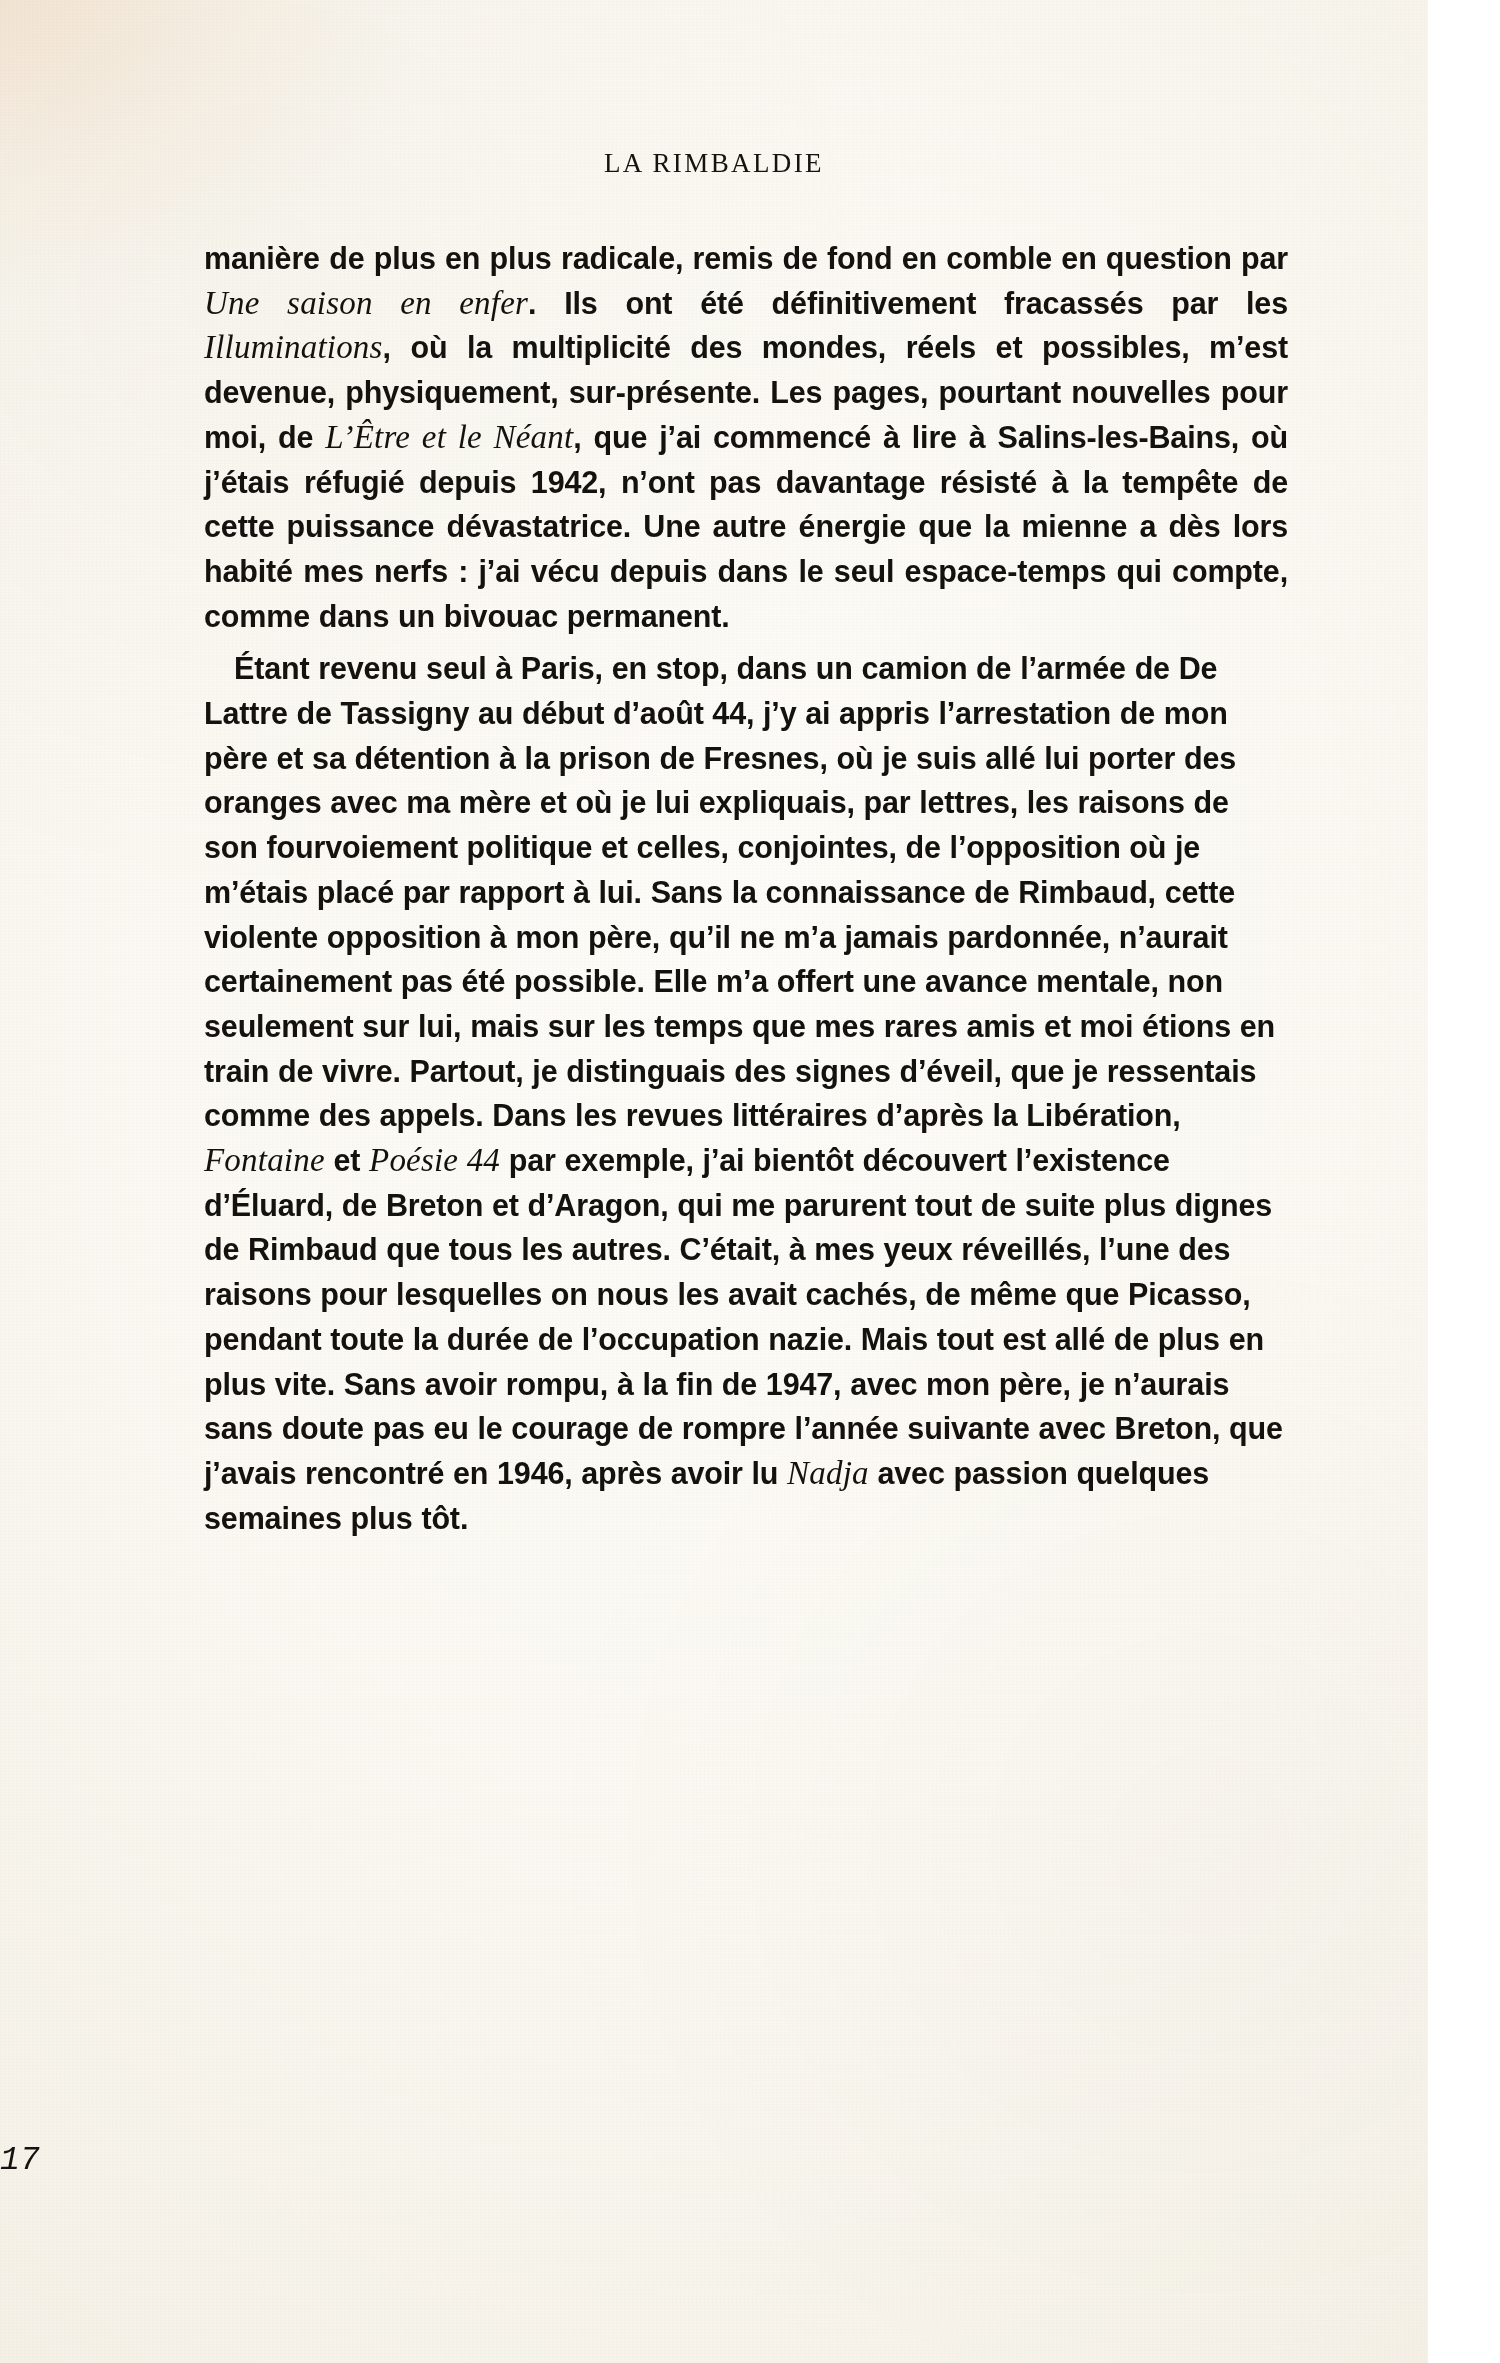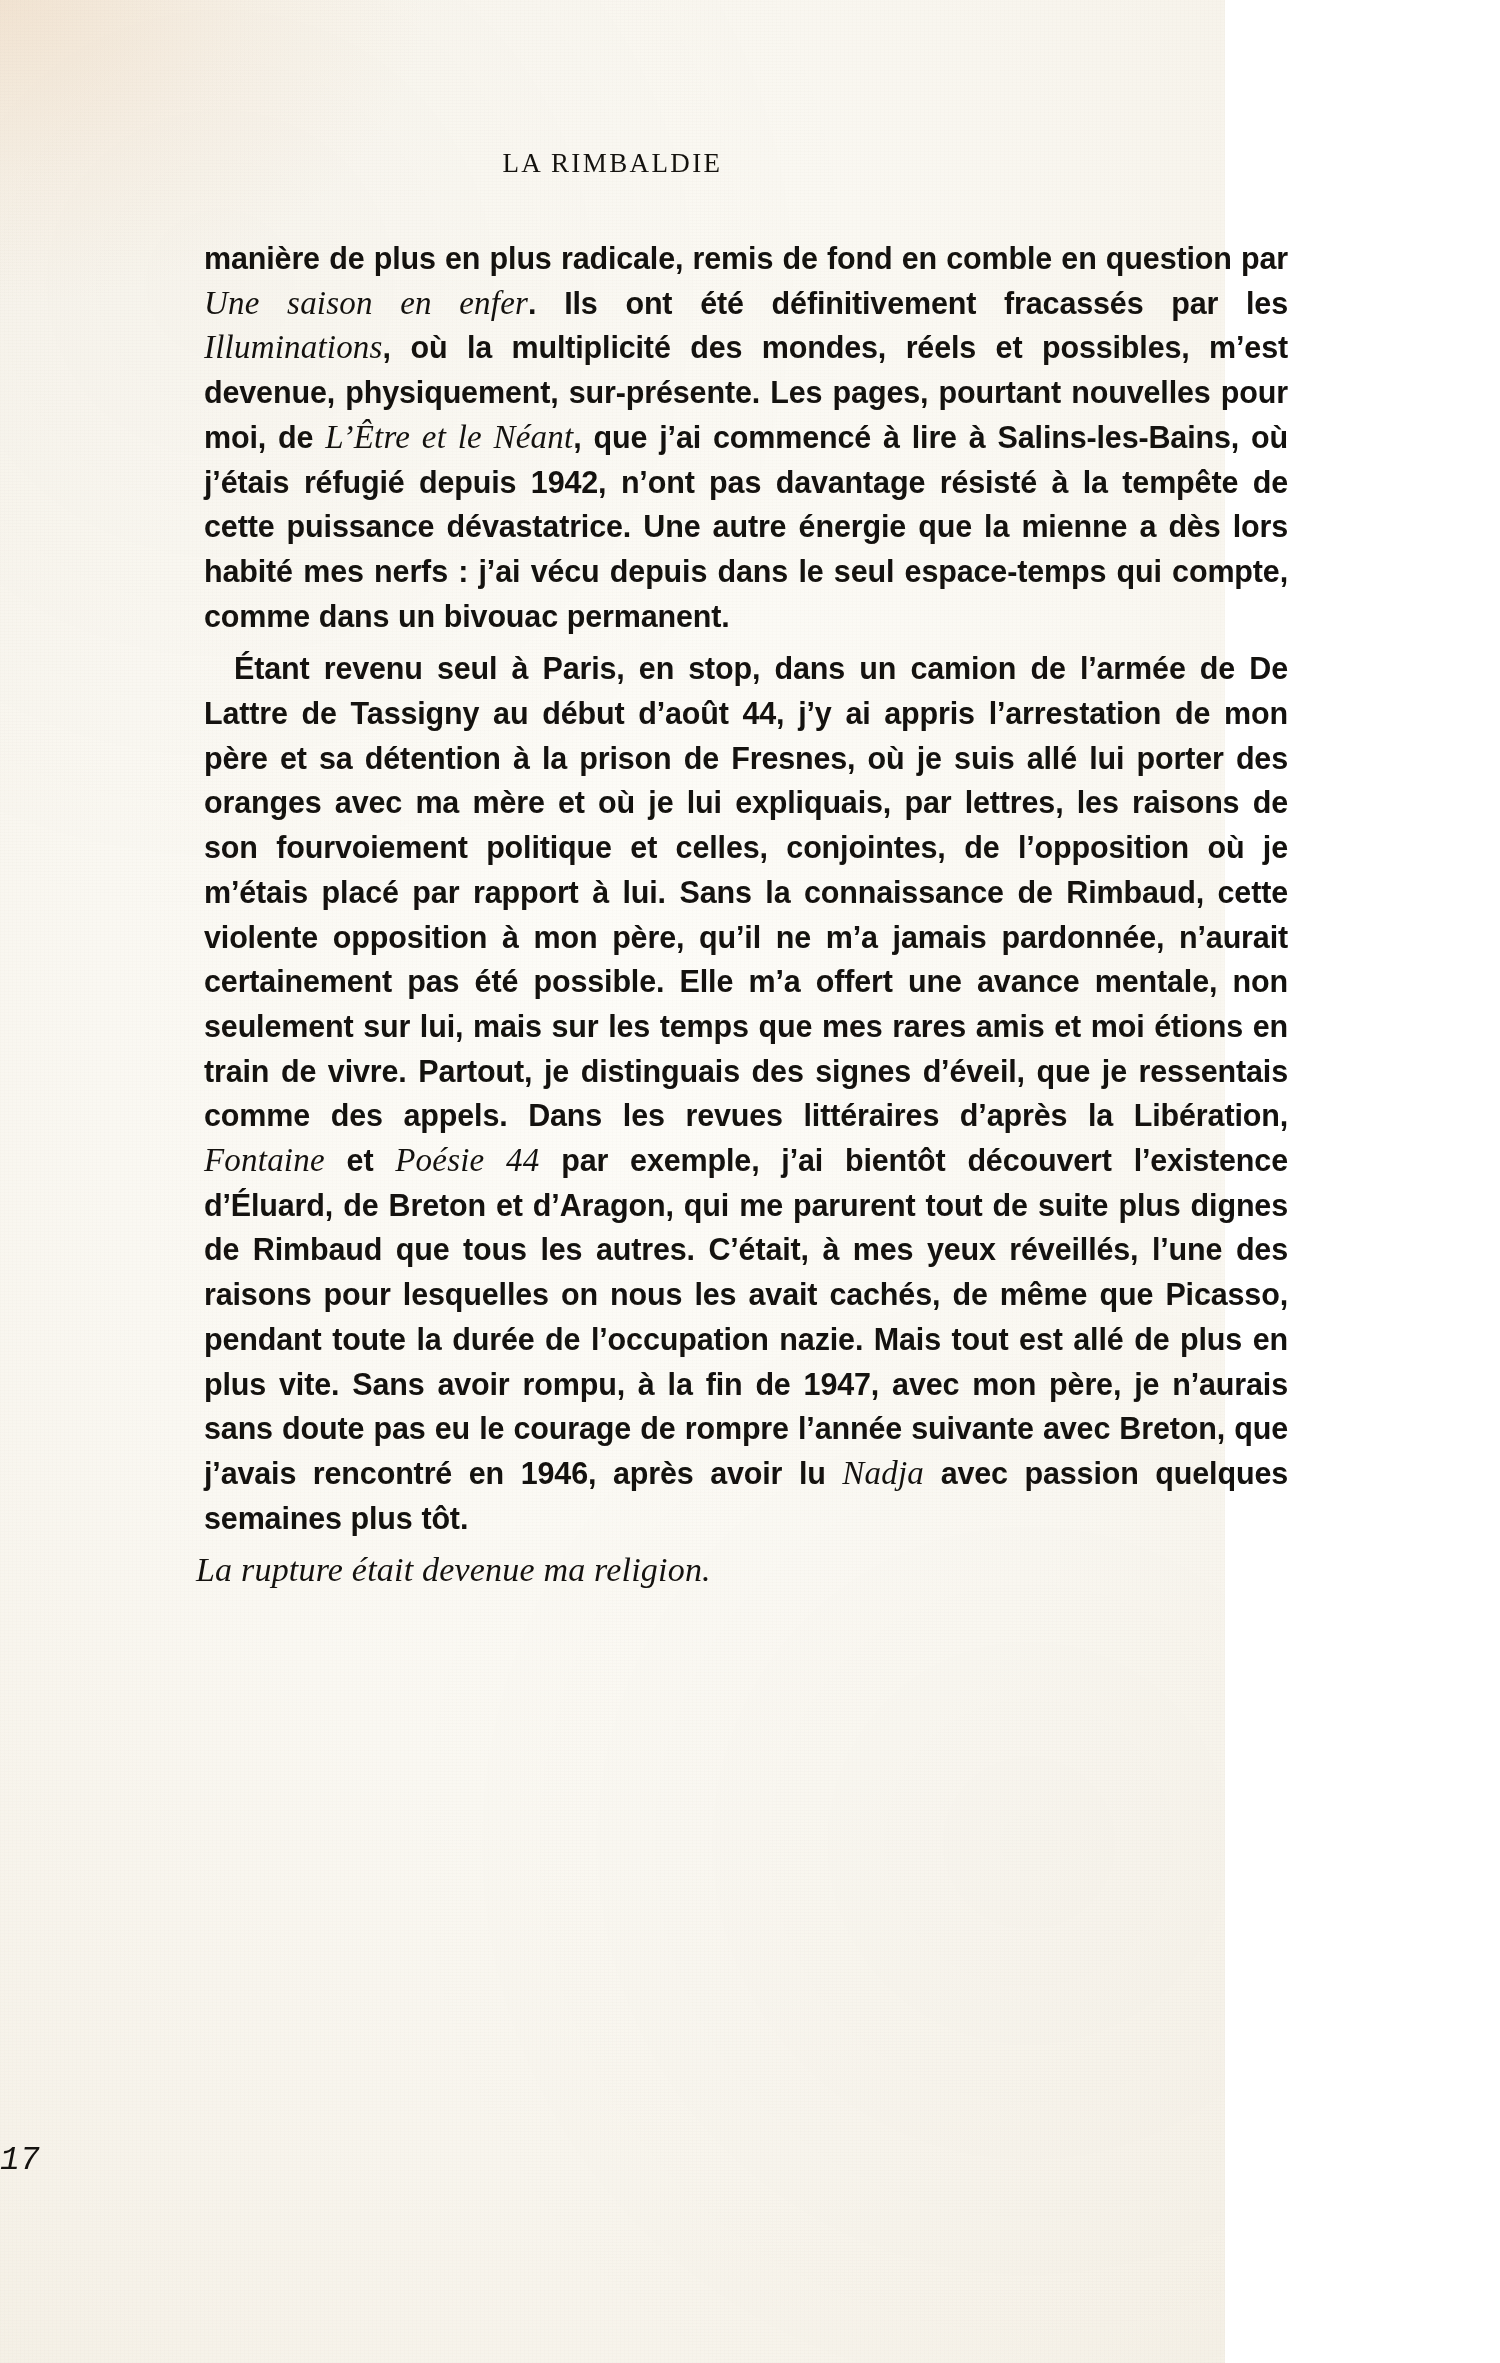--- a/index.html
+++ b/index.html
@@ -9,21 +9,21 @@
   body {
     width: 1500px;
     height: 2363px;
     background: #ffffff;
     font-family: "Liberation Sans", sans-serif;
     overflow: hidden;
   }
 
   .page {
     position: relative;
-    width: 1225px;
+    width: 1428px;
     height: 2363px;
     background:
       radial-gradient(ellipse 115% 95% at 52% 42%,
         #fdfcf8 0%,
         #faf8f2 38%,
         #f6f2e9 68%,
         #f2ede1 88%,
         #efe9dc 100%);
     box-sizing: border-box;
   }
@@ -127,17 +127,16 @@
 
 <div class="page">
   <div class="grain"></div>
   <div class="corner-tint"></div>
 
   <div class="running-head">LA RIMBALDIE</div>
 
   <div class="textblock">
     <p class="para" id="para-1">manière de plus en plus radicale, remis de fond en comble en question par <em class="ital">Une saison en enfer</em>. Ils ont été définitivement fracassés par les <em class="ital">Illuminations</em>, où la multiplicité des mondes, réels et possibles, m’est devenue, physiquement, sur-présente. Les pages, pourtant nouvelles pour moi, de <em class="ital">L’Être et le Néant</em>, que j’ai commencé à lire à Salins-les-Bains, où j’étais réfugié depuis 1942, n’ont pas davantage résisté à la tempête de cette puissance dévastatrice. Une autre énergie que la mienne a dès lors habité mes nerfs : j’ai vécu depuis dans le seul espace-temps qui compte, comme dans un bivouac permanent.</p>
     <p class="para indent" id="para-2">Étant revenu seul à Paris, en stop, dans un camion de l’armée de De Lattre de Tassigny au début d’août 44, j’y ai appris l’arrestation de mon père et sa détention à la prison de Fresnes, où je suis allé lui porter des oranges avec ma mère et où je lui expliquais, par lettres, les raisons de son fourvoiement politique et celles, conjointes, de l’opposition où je m’étais placé par rapport à lui. Sans la connaissance de Rimbaud, cette violente opposition à mon père, qu’il ne m’a jamais pardonnée, n’aurait certainement pas été possible. Elle m’a offert une avance mentale, non seulement sur lui, mais sur les temps que mes rares amis et moi étions en train de vivre. Partout, je distinguais des signes d’éveil, que je ressentais comme des appels. Dans les revues littéraires d’après la Libération, <em class="ital">Fontaine</em> et <em class="ital">Poésie 44</em> par exemple, j’ai bientôt découvert l’existence d’Éluard, de Breton et d’Aragon, qui me parurent tout de suite plus dignes de Rimbaud que tous les autres. C’était, à mes yeux réveillés, l’une des raisons pour lesquelles on nous les avait cachés, de même que Picasso, pendant toute la durée de l’occupation nazie. Mais tout est allé de plus en plus vite. Sans avoir rompu, à la fin de 1947, avec mon père, je n’aurais sans doute pas eu le courage de rompre l’année suivante avec Breton, que j’avais rencontré en 1946, après avoir lu <em class="ital">Nadja</em> avec passion quelques semaines plus tôt.</p>
-    <p class="closing-line">La rupture était devenue ma religion.</p>
   </div>
 
   <div class="folio">17</div>
 </div>
 
 </body></html>

